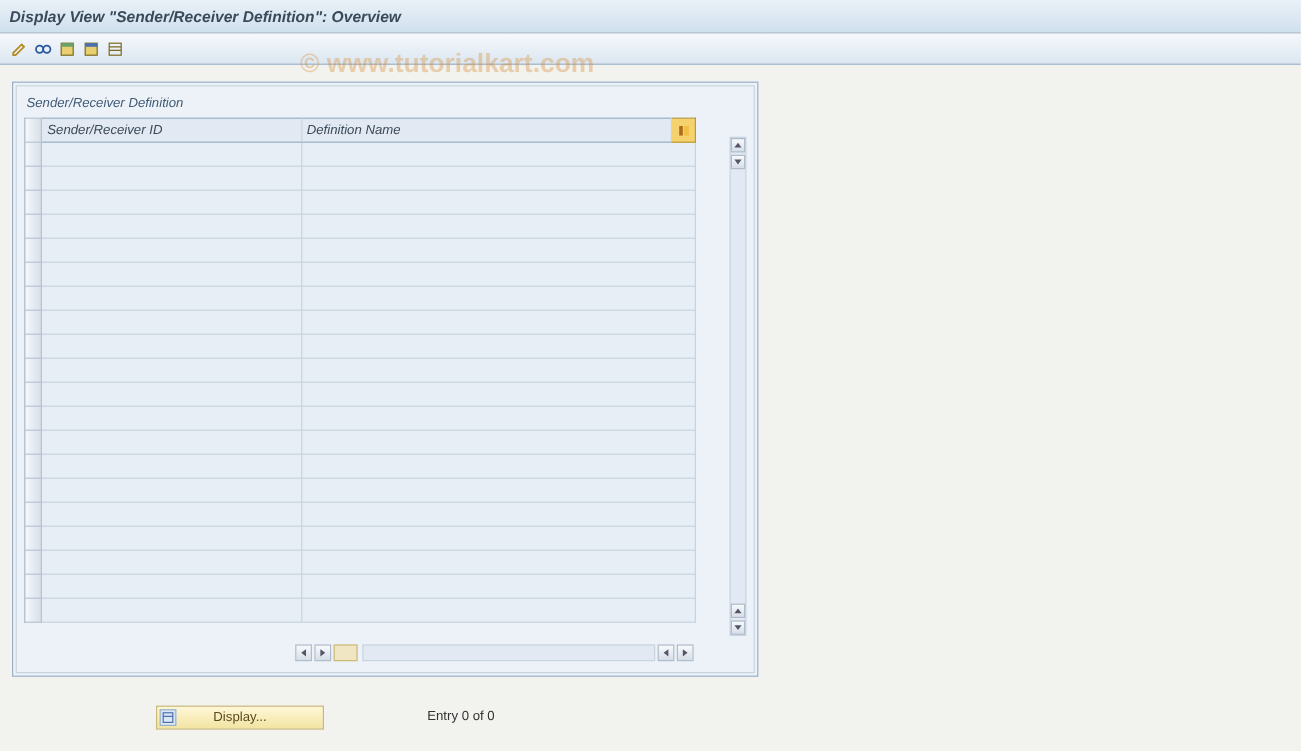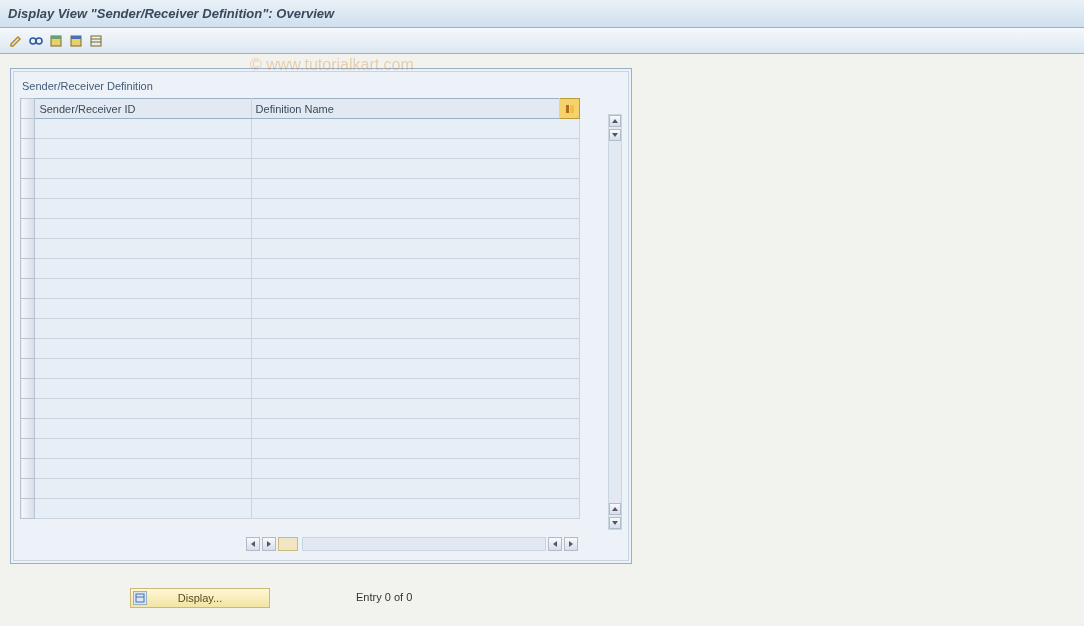--- a/index.html
+++ b/index.html
@@ -41,20 +41,21 @@
     }
     .tb-btn svg { display: block; }
     .work-area {
       position: absolute;
       left: 10px; top: 68px;
       width: 622px;
       height: 496px;
       background: #edf2f8;
       border: 1px solid #9ab0c6;
       padding: 2px;
+      font-style: italic;
     }
     .panel {
       width: 100%; height: 100%;
       background: #edf2f8;
       border: 1px solid #c8d4e0;
       padding: 6px 6px 38px 6px;
       position: relative;
     }
     .panel-title {
       color: #415b76;
@@ -162,26 +163,27 @@
       position:absolute;left:2px;top:2px;width:14px;height:14px;
       background:#dbe7f4;border:1px solid #9ab0c6;
       display:flex;align-items:center;justify-content:center;
     }
     .entry-txt {
       position:absolute; left:356px; top:3px;
       color:#333;
     }
     .watermark {
       position:absolute;
-      left:250px; top:56px;
-      font-size:16px;
+      left:250px; top:40px;
+      font-size:22px;
       color: rgba(214,138,50,0.35);
       font-family: Arial;
       pointer-events:none;
       z-index:500;
+      font-weight:bold;
     }
   </style>
 </head>
 <body>
 
 <div class="title-bar">
   <span class="title">Display View "Sender/Receiver Definition": Overview</span>
 </div>
 
 <div class="toolbar">

